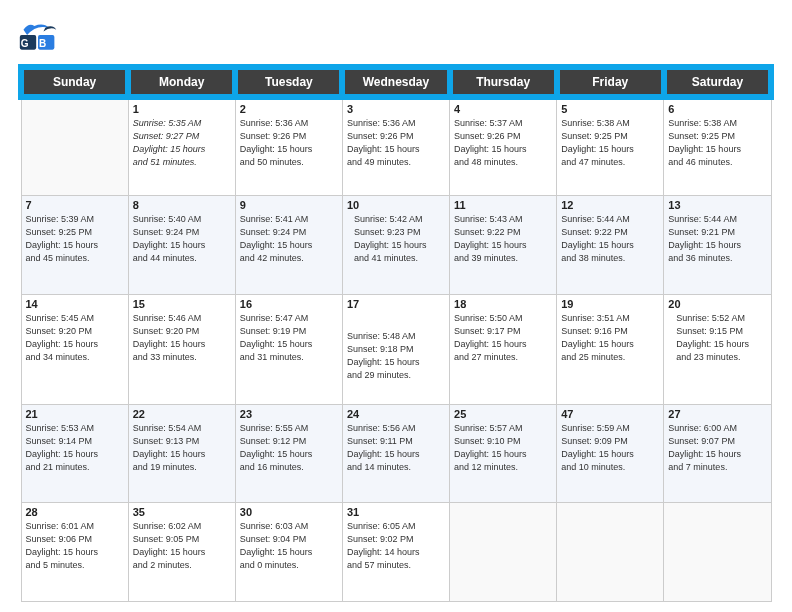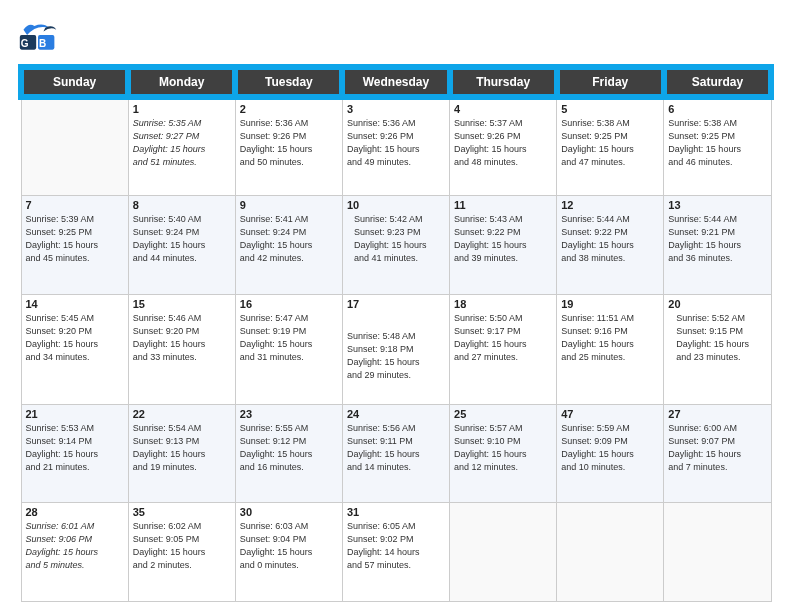--- a/index.html
+++ b/index.html
@@ -270,21 +270,21 @@
           </td>
           <td>
             <div class="day-num">18</div>
             <div class="day-info" style="white-space: pre-line;">Sunrise: 5:50 AM
 Sunset: 9:17 PM
 Daylight: 15 hours
 and 27 minutes.</div>
           </td>
           <td>
             <div class="day-num">19</div>
-            <div class="day-info" style="white-space: pre-line;">Sunrise: 11:51 AM
+            <div class="day-info" style="white-space: pre-line;">Sunrise: 3:51 AM
 Sunset: 9:16 PM
 Daylight: 15 hours
 and 25 minutes.</div>
           </td>
           <td>
             <div class="day-num">20</div>
             <div class="day-info" style="white-space: pre-line; margin-left: 8px;">Sunrise: 5:52 AM
 Sunset: 9:15 PM
 Daylight: 15 hours
 and 23 minutes.</div>
@@ -337,21 +337,21 @@
             <div class="day-num">27</div>
             <div class="day-info" style="white-space: pre-line;">Sunrise: 6:00 AM
 Sunset: 9:07 PM
 Daylight: 15 hours
 and 7 minutes.</div>
           </td>
         </tr>
         <tr class="week-row">
           <td>
             <div class="day-num">28</div>
-            <div class="day-info" style="white-space: pre-line; font-style: italic;">Sunrise: 6:01 AM
+            <div class="day-info" style="white-space: pre-line;">Sunrise: 6:01 AM
 Sunset: 9:06 PM
 Daylight: 15 hours
 and 5 minutes.</div>
           </td>
           <td>
             <div class="day-num">35</div>
             <div class="day-info" style="white-space: pre-line;">Sunrise: 6:02 AM
 Sunset: 9:05 PM
 Daylight: 15 hours
 and 2 minutes.</div>

